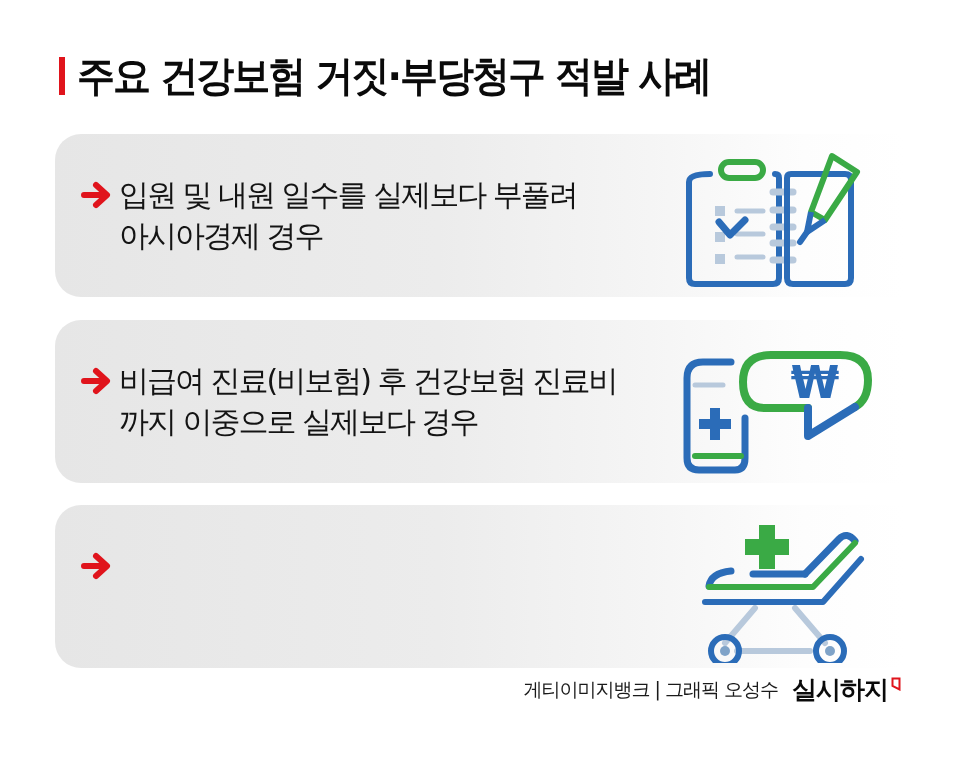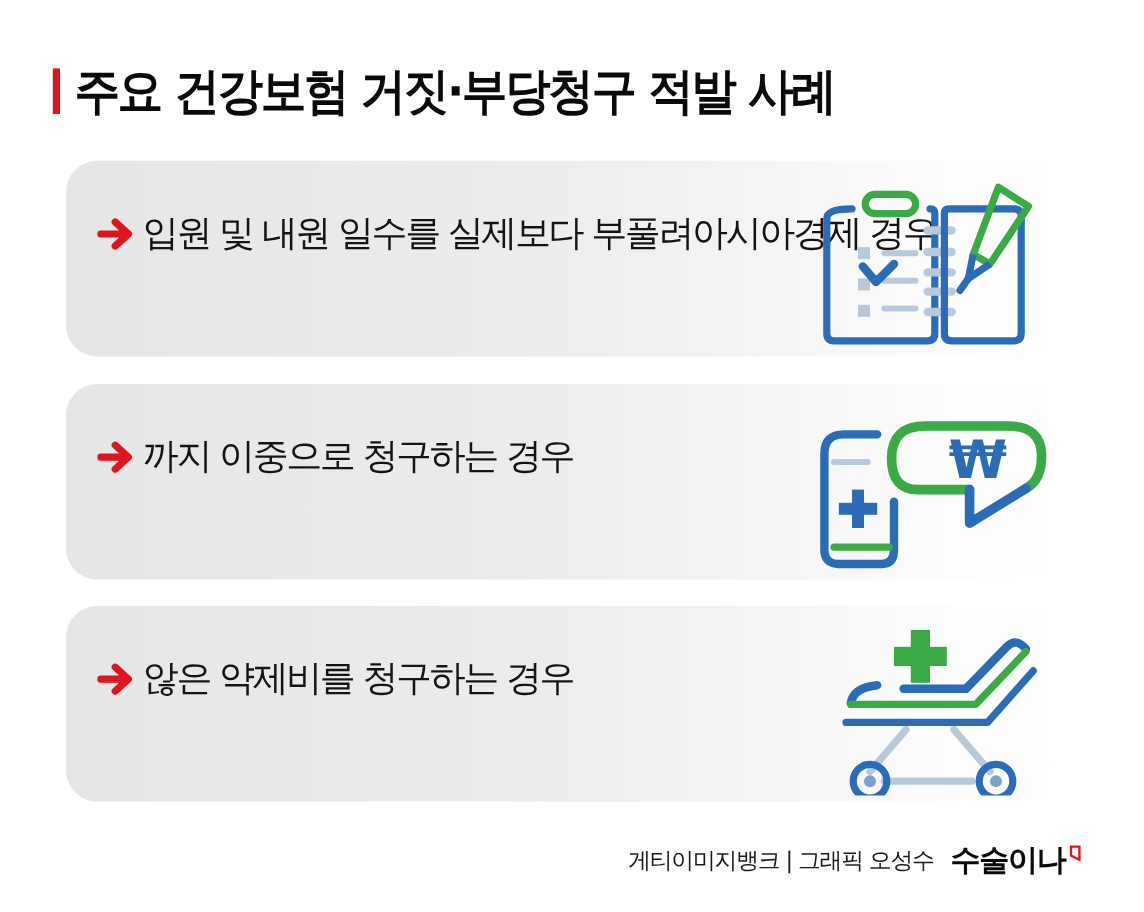--- a/index.html
+++ b/index.html
@@ -1,39 +1,39 @@
 <!DOCTYPE html>
 <html><head>
   <meta charset="utf-8">
   <style>
     * { box-sizing: border-box; margin: 0; padding: 0; }
     html, body { width: 953px; height: 760px; background: #ffffff; overflow: hidden; }
     body { position: relative; font-family: "DejaVu Sans", "Liberation Sans", sans-serif; color: #111; }
 
-    .title-wrap { position: absolute; left: 44px; top: 52px; height: 48px; display: flex; align-items: center; }
+    .title-wrap { position: absolute; left: 59px; top: 52px; height: 48px; display: flex; align-items: center; }
     .title-bar { width: 6px; height: 38px; background: #e0141c; margin-right: 12px; }
     .title { font-size: 38px; font-weight: 700; letter-spacing: -2px; color: #0a0a0a; line-height: 1; transform: scaleY(1.08); }
 
     .card {
       position: absolute; left: 55px; width: 850px; height: 163px;
       border-radius: 26px 0 0 26px;
       background: linear-gradient(90deg, #e6e6e6 0%, #ececec 45%, #f5f5f5 70%, #fdfdfd 88%, #ffffff 100%);
     }
     .card-1 { top: 134px; }
     .card-2 { top: 320px; }
     .card-3 { top: 505px; }
 
     .card-text { position: absolute; left: 26px; top: 40px; display: flex; align-items: flex-start; }
     .arrow { width: 34px; height: 30px; margin-top: 6px; margin-right: 4px; flex-shrink: 0; }
-    .lines { display: flex; flex-direction: row; }
+    .lines { display: flex; flex-direction: column; }
     .line { font-size: 30px; letter-spacing: -2px; color: #141414; line-height: 41px; white-space: nowrap; }
 
     .icon { position: absolute; top: 8px; left: 620px; width: 200px; height: 150px; }
 
-    .footer { position: absolute; right: 52px; top: 700px; display: flex; align-items: center; }
+    .footer { position: absolute; right: 52px; top: 673px; display: flex; align-items: center; }
     .credit { font-size: 19px; letter-spacing: -1px; color: #1a1a1a; }
     .brand { font-size: 25px; font-weight: 700; letter-spacing: -1px; color: #0a0a0a; margin-left: 14px; }
     .brand-mark { width: 10px; height: 14px; margin-left: 3px; margin-top: -12px; }
   </style>
 </head>
 <body>
 
 <div class="title-wrap">
   <div class="title-bar"></div>
   <h1 class="title">주요 건강보험 거짓·부당청구 적발 사례</h1>
@@ -76,21 +76,22 @@
     <line x1="132" y1="90" x2="125" y2="100" stroke="#2b6cb8" stroke-width="6" stroke-linecap="round"></line>
   </svg>
 </div>
 
 <div class="card card-2">
   <div class="card-text">
     <svg class="arrow" viewBox="0 0 34 30">
       <path d="M3 15 H24 M15 5 L26 15 L15 25" fill="none" stroke="#e0141c" stroke-width="6" stroke-linecap="round" stroke-linejoin="round"></path>
     </svg>
     <div class="lines">
-      <div class="line">까지 이중으로 청구하는 경우</div>
+      <div class="line">비급여 진료(비보험) 후 건강보험 진료비</div>
+      <div class="line">까지 이중으로 실제보다 경우</div>
     </div>
   </div>
   <svg class="icon" viewBox="0 0 200 150">
 
     <path d="M56 34 H28 Q12 34 12 50 V130 Q12 142 24 142 H60 Q70 142 70 130 V90" fill="none" stroke="#2b6cb8" stroke-width="7" stroke-linecap="round"></path>
     <line x1="20" y1="57" x2="48" y2="57" stroke="#b8c9dc" stroke-width="5" stroke-linecap="round"></line>
     <line x1="20" y1="128" x2="66" y2="128" stroke="#3aaa45" stroke-width="6" stroke-linecap="round"></line>
     <rect x="35" y="80" width="10" height="32" fill="#2b6cb8"></rect>
     <rect x="24" y="91" width="32" height="10" fill="#2b6cb8"></rect>
 
@@ -99,21 +100,20 @@
     <text x="140" y="70" font-family="DejaVu Sans, sans-serif" font-size="44" font-weight="700" fill="#2b6cb8" text-anchor="middle">₩</text>
   </svg>
 </div>
 
 <div class="card card-3">
   <div class="card-text">
     <svg class="arrow" viewBox="0 0 34 30">
       <path d="M3 15 H24 M15 5 L26 15 L15 25" fill="none" stroke="#e0141c" stroke-width="6" stroke-linecap="round" stroke-linejoin="round"></path>
     </svg>
     <div class="lines">
-      <div class="line">않은 약제비를 청구하는 경우</div>
     </div>
   </div>
   <svg class="icon" viewBox="0 0 200 150">
 
     <rect x="84" y="12" width="16" height="44" fill="#3aaa45"></rect>
     <rect x="70" y="26" width="44" height="16" fill="#3aaa45"></rect>
 
     <g stroke="#b8c9dc" stroke-width="6" stroke-linecap="round">
       <line x1="80" y1="95" x2="50" y2="130"></line>
       <line x1="120" y1="95" x2="150" y2="130"></line>
@@ -128,17 +128,17 @@
 
     <circle cx="50" cy="138" r="14" fill="none" stroke="#2b6cb8" stroke-width="6"></circle>
     <circle cx="50" cy="138" r="5" fill="#7fa3c8"></circle>
     <circle cx="155" cy="138" r="14" fill="none" stroke="#2b6cb8" stroke-width="6"></circle>
     <circle cx="155" cy="138" r="5" fill="#7fa3c8"></circle>
   </svg>
 </div>
 
 <div class="footer">
   <span class="credit">게티이미지뱅크 | 그래픽 오성수</span>
-  <span class="brand">수술이나</span>
+  <span class="brand">실시하지</span>
   <svg class="brand-mark" viewBox="0 0 10 14">
     <path d="M1.5 1.5 H8.5 V12.5 L1.5 9 Z" fill="none" stroke="#e0141c" stroke-width="2"></path>
   </svg>
 </div>
 
 </body></html>

